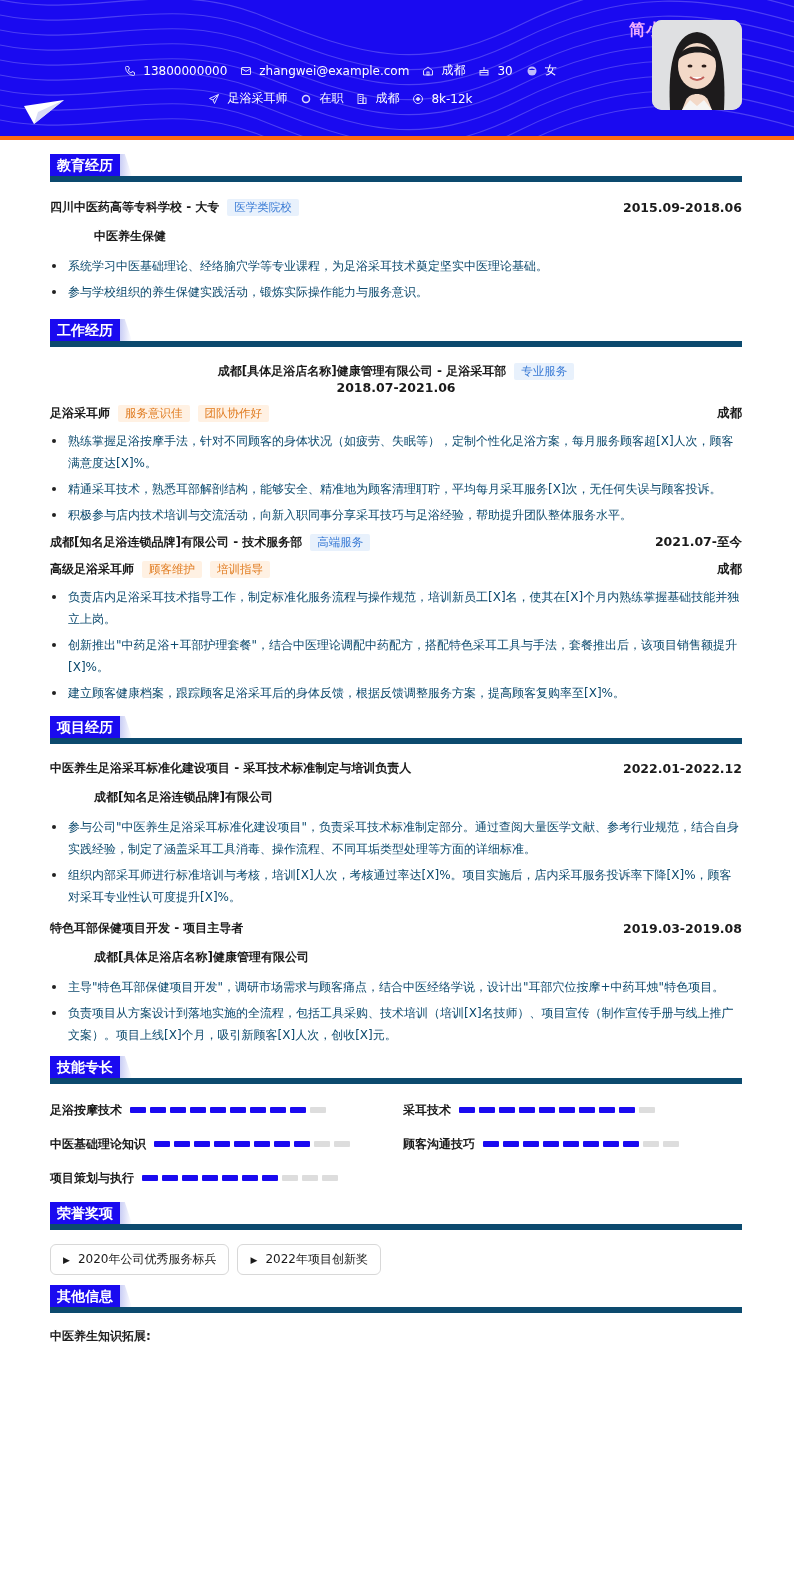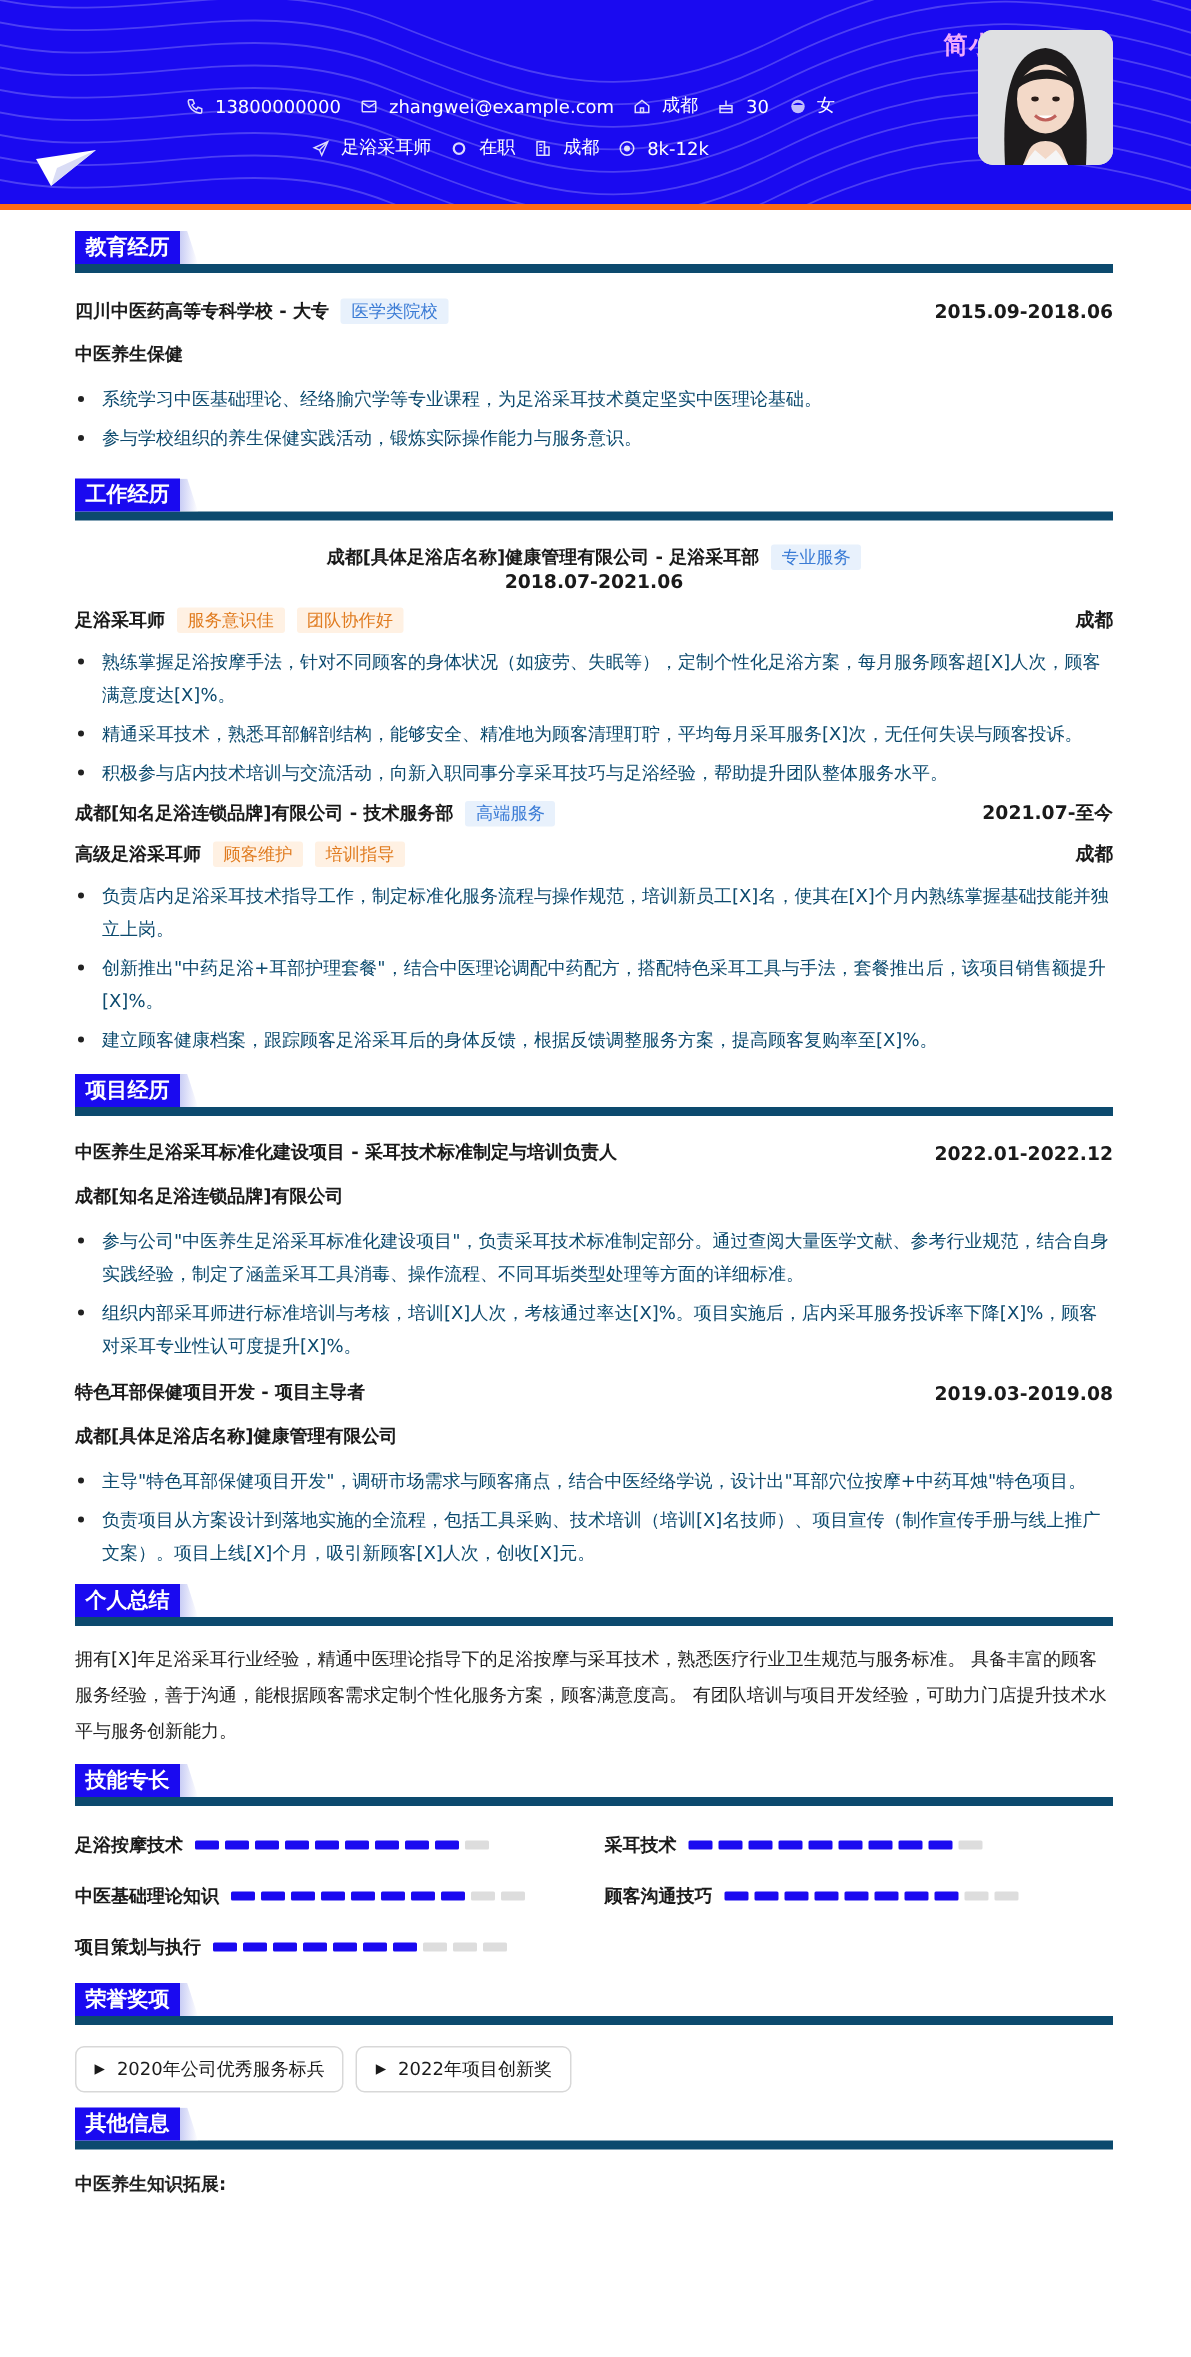--- a/index.html
+++ b/index.html
@@ -24,21 +24,21 @@
   .section { margin-top: 18px; }
   .sec-head { position: relative; height: 24px; display: flex; align-items: flex-end; border-bottom: 6px solid #0c4a6e; }
   .sec-title { background: #1a0af0; color: #fff; font-size: 14px; font-weight: bold; padding: 2px 7px; height: 22px; line-height: 18px; position: relative; }
   .sec-title::after { content: ""; position: absolute; right: -12px; top: 0; width: 12px; height: 22px; background: linear-gradient(90deg, #c9cdf5, #ffffff); clip-path: polygon(0 0, 40% 0, 100% 100%, 0 100%); }
 
   .row { display: flex; justify-content: space-between; align-items: center; }
   .entry-title { font-weight: bold; font-size: 12px; color: #1a1a1a; display: flex; align-items: center; }
   .date { font-weight: bold; font-size: 12.5px; color: #1a1a1a; }
   .tag-blue { margin-left: 8px; background: #e8f1fc; color: #3a7bd5; font-size: 11.5px; padding: 1px 7px; border-radius: 2px; font-weight: normal; }
   .tag-orange { margin-left: 8px; background: #fff1e3; color: #e07b1f; font-size: 11.5px; padding: 1px 7px; border-radius: 2px; font-weight: normal; }
-  .sub { font-weight: bold; font-size: 12px; color: #1a1a1a; }
+  .sub { font-weight: bold; font-size: 12px; color: #1a1a1a; margin-left: 44px; }
 
   ul.bullets { list-style: none; margin-top: 8px; }
   ul.bullets li { position: relative; padding-left: 18px; font-size: 12px; line-height: 22px; color: #0c4a6e; margin-bottom: 4px; }
   ul.bullets li::before { content: ""; position: absolute; left: 2px; top: 9px; width: 4px; height: 4px; background: #222; border-radius: 50%; }
 
   .summary { font-size: 12px; line-height: 24px; color: #222; margin-top: 10px; }
 
   .skills { display: grid; grid-template-columns: 353px 340px; row-gap: 14px; margin-top: 16px; }
   .skill { display: flex; align-items: center; height: 20px; }
   .skill-name { font-size: 12px; font-weight: bold; color: #1a1a1a; margin-right: 8px; }
@@ -270,26 +270,20 @@
       <div class="entry-title">特色耳部保健项目开发 - 项目主导者</div>
       <div class="date">2019.03-2019.08</div>
     </div>
     <div class="sub" style="margin-top:12px;">成都[具体足浴店名称]健康管理有限公司</div>
     <ul class="bullets" style="margin-top:10px;">
       <li>主导"特色耳部保健项目开发"，调研市场需求与顾客痛点，结合中医经络学说，设计出"耳部穴位按摩+中药耳烛"特色项目。</li>
       <li>负责项目从方案设计到落地实施的全流程，包括工具采购、技术培训（培训[X]名技师）、项目宣传（制作宣传手册与线上推广文案）。项目上线[X]个月，吸引新顾客[X]人次，创收[X]元。</li>
     </ul>
   </div>
 
-  <div class="section" style="margin-top:14px;">
-    <div class="sec-head">
-      <span class="sec-title">个人总结</span>
-    </div>
-    <div class="summary">拥有[X]年足浴采耳行业经验，精通中医理论指导下的足浴按摩与采耳技术，熟悉医疗行业卫生规范与服务标准。 具备丰富的顾客服务经验，善于沟通，能根据顾客需求定制个性化服务方案，顾客满意度高。 有团队培训与项目开发经验，可助力门店提升技术水平与服务创新能力。</div>
-  </div>
 
   <div class="section" style="margin-top:14px;">
     <div class="sec-head">
       <span class="sec-title">技能专长</span>
     </div>
     <div class="skills" id="skills-grid">
         <div class="skill">
           <span class="skill-name">足浴按摩技术</span>
           <span class="dots">
             <span class="dot"></span>

